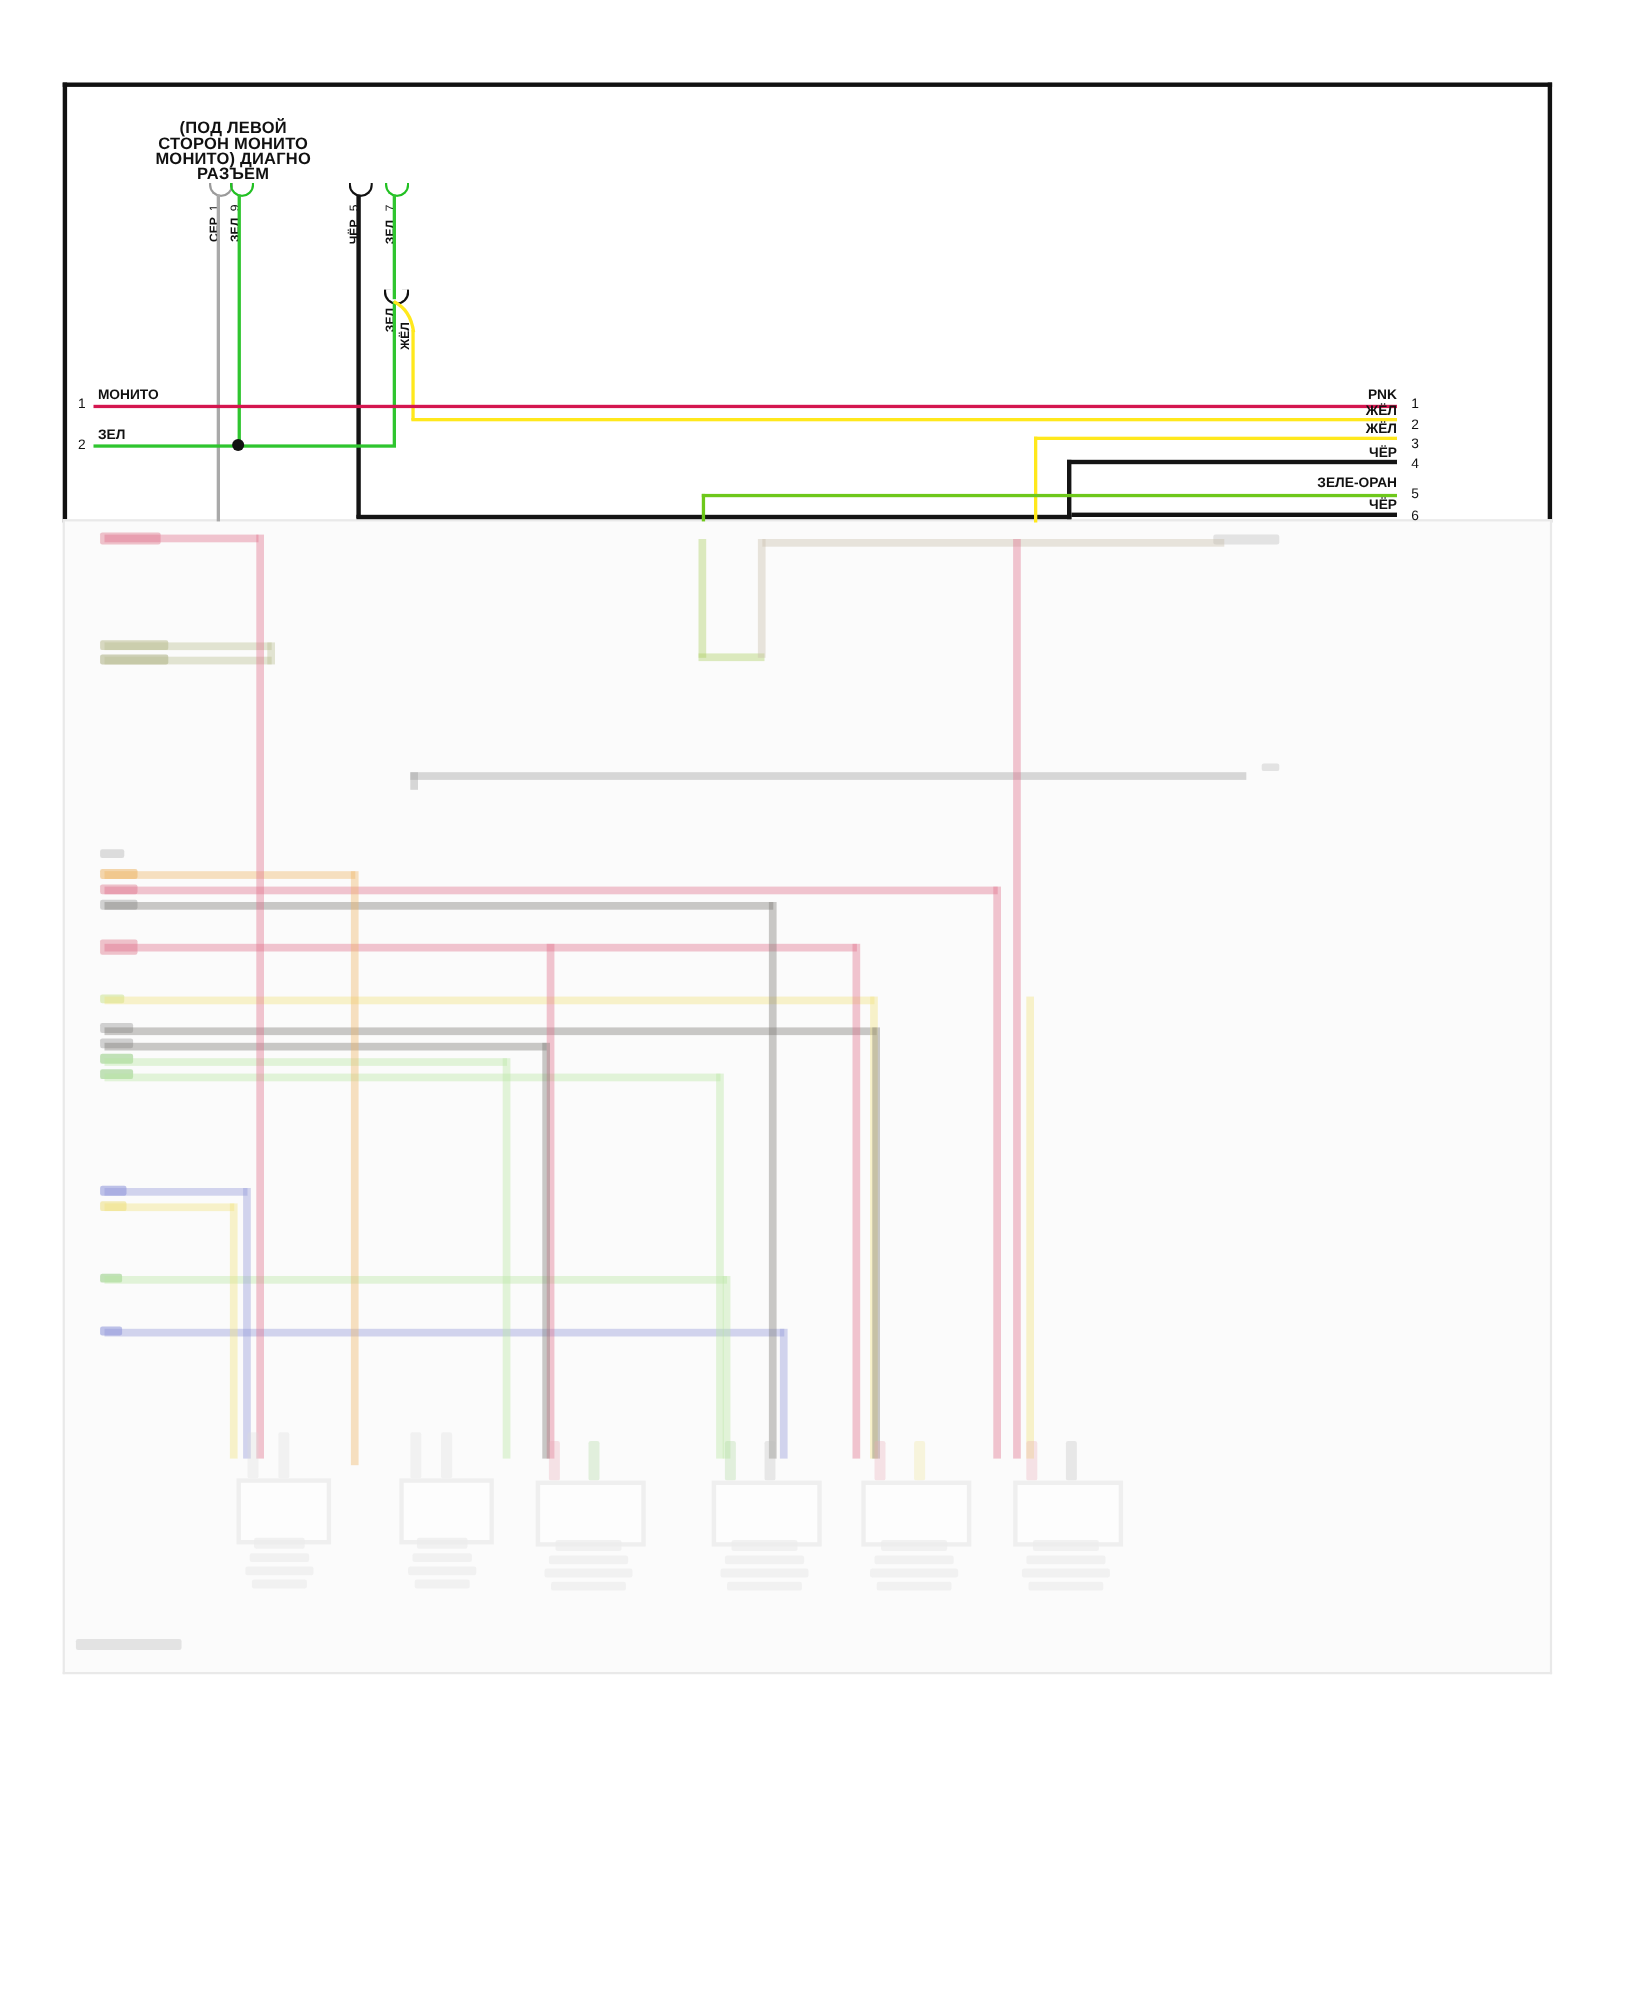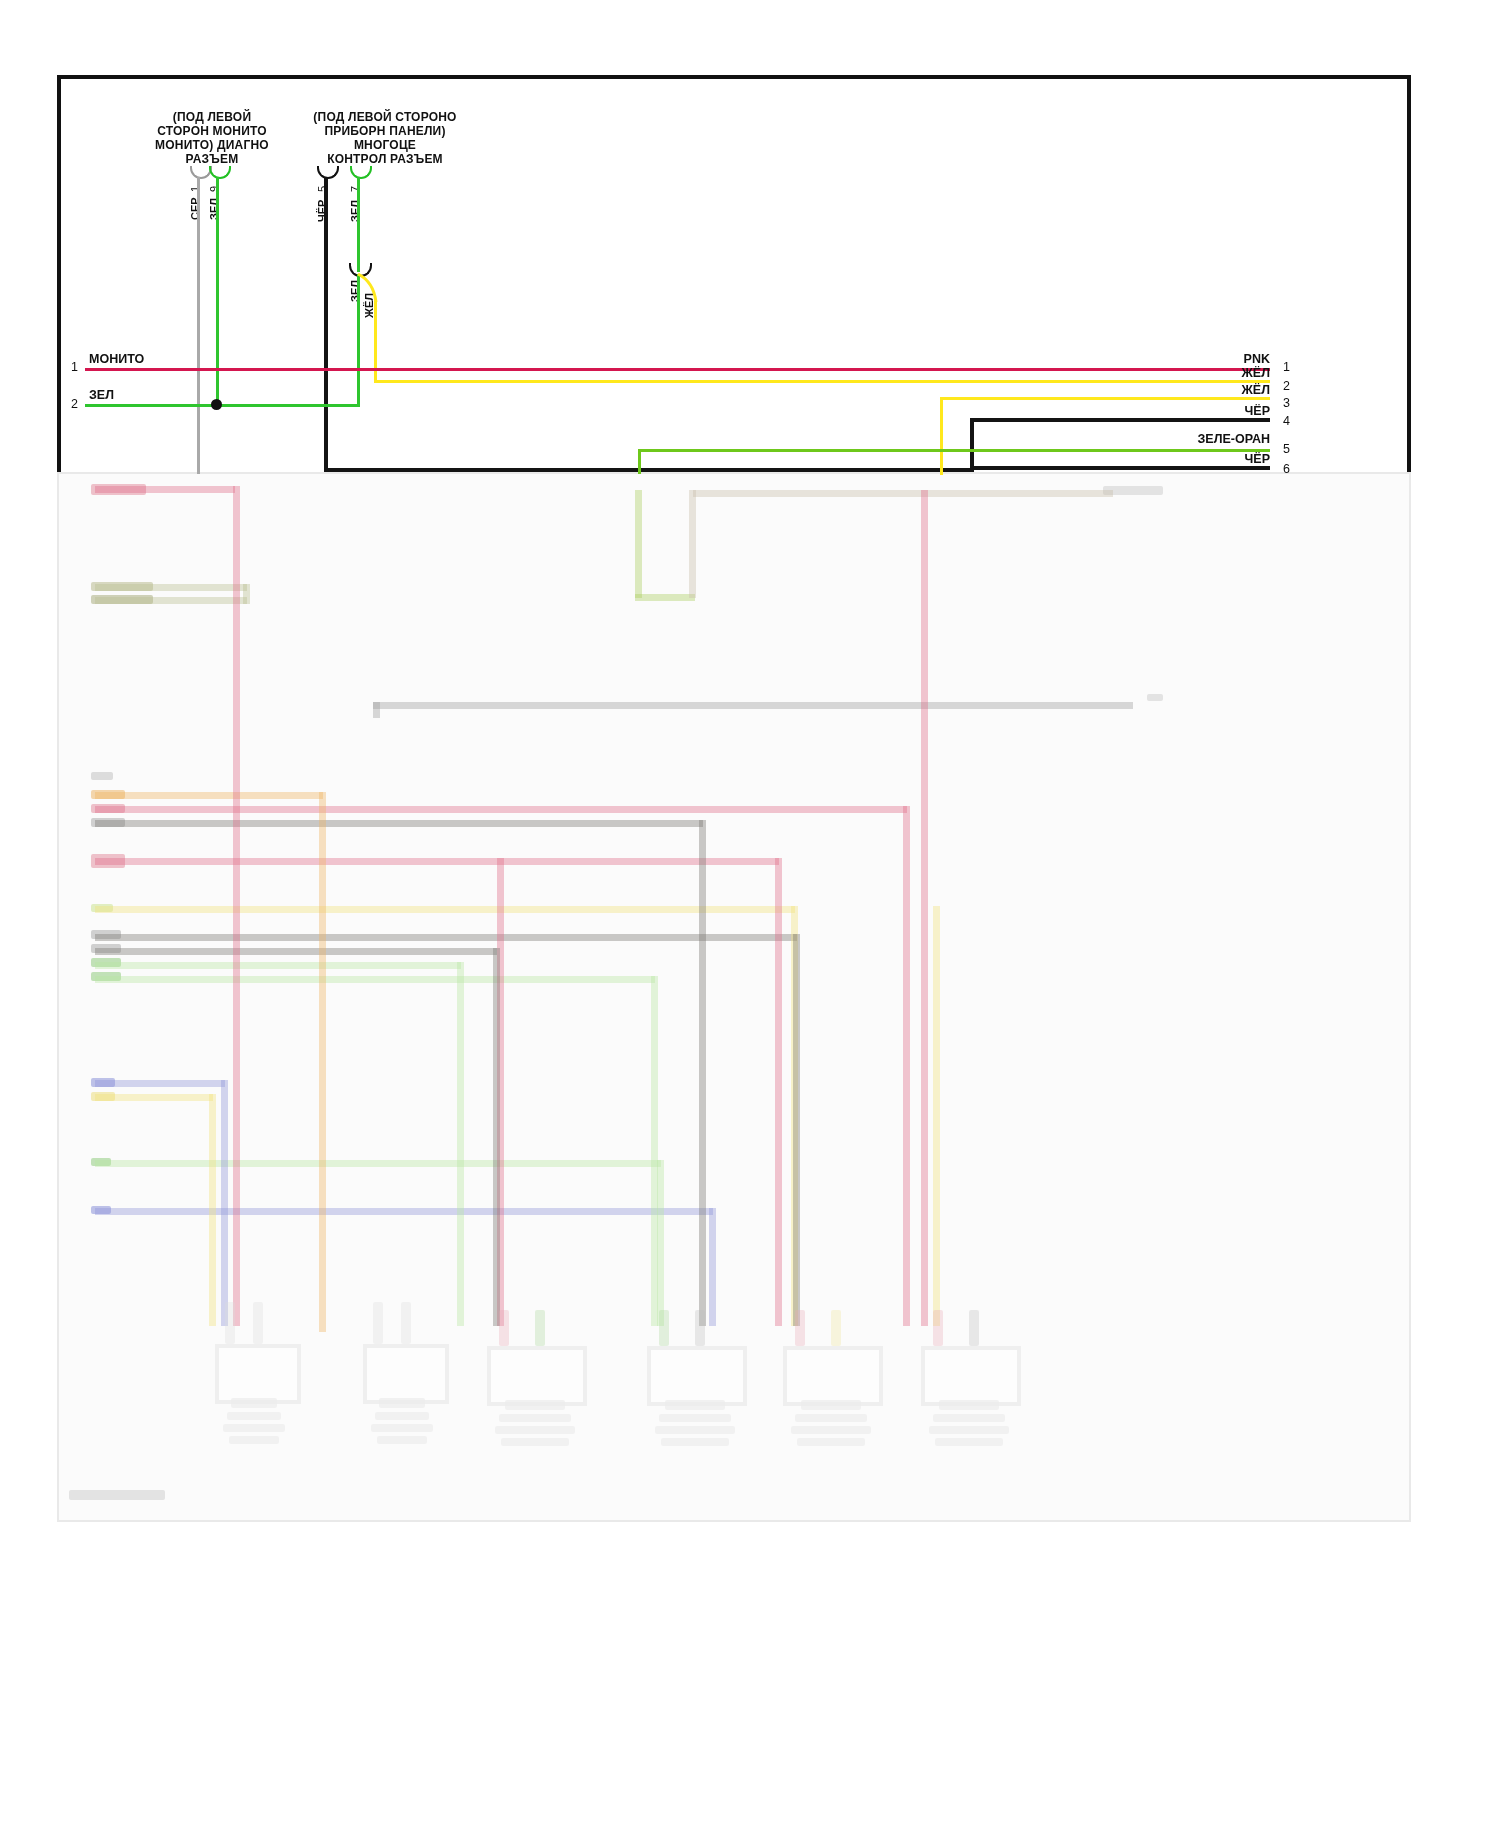--- a/index.html
+++ b/index.html
@@ -5,21 +5,21 @@
   html,body{margin:0;padding:0;background:#ffffff;}
   body{font-family:"Liberation Sans","DejaVu Sans",sans-serif;}
   #page{position:relative;width:1500px;height:1828px;background:#ffffff;overflow:hidden;}
 
   
   .frame-top{position:absolute;left:57px;top:75px;width:1354px;height:4px;background:#111;}
   .frame-left{position:absolute;left:57px;top:75px;width:4px;height:400px;background:#111;}
   .frame-right{position:absolute;left:1407px;top:75px;width:4px;height:400px;background:#111;}
 
   
-  .conn-title{position:absolute;text-align:center;font-size:12px;font-weight:bold;
+  .conn-title{position:absolute;text-align:center;font-size:15px;font-weight:bold;
               color:#111;line-height:14px;letter-spacing:0.2px;}
 
   
   .cup{position:absolute;width:18px;height:11px;border:2.2px solid #111;border-top:none;
        border-radius:0 0 11px 11px;}
   .cup.grey{border-color:#9a9a9a;}
   .cup.green{border-color:#22c023;}
 
   
   .vlabel{position:absolute;font-size:11px;font-weight:bold;color:#111;white-space:nowrap;
@@ -222,26 +222,20 @@
 
   <div class="vnum" style="left:189px;top:192px;">1</div>
   <div class="vnum" style="left:208px;top:192px;">9</div>
 
   <div class="vlabel" style="left:189px;top:220px;">СЕР</div>
   <div class="vlabel" style="left:208px;top:220px;">ЗЕЛ</div>
 
   <div class="w wv c-grey" style="left:197px;top:177px;height:297px;"></div>
   <div class="w wv c-green" style="left:216px;top:177px;height:228px;"></div>
 
-  <div class="conn-title" style="left:265px;top:110px;width:240px;">
-    <div>(ПОД ЛЕВОЙ СТОРОНО</div>
-    <div>ПРИБОРН ПАНЕЛИ)</div>
-    <div>МНОГОЦЕ</div>
-    <div>КОНТРОЛ РАЗЪЕМ</div>
-  </div>
 
   <div class="cup" style="left:317px;top:166px;"></div>
   <div class="cup green" style="left:350px;top:166px;"></div>
 
   <div class="vnum" style="left:316px;top:192px;">5</div>
   <div class="vnum" style="left:349px;top:192px;">7</div>
 
   <div class="vlabel" style="left:316px;top:222px;">ЧЁР</div>
   <div class="vlabel" style="left:349px;top:222px;">ЗЕЛ</div>
 

